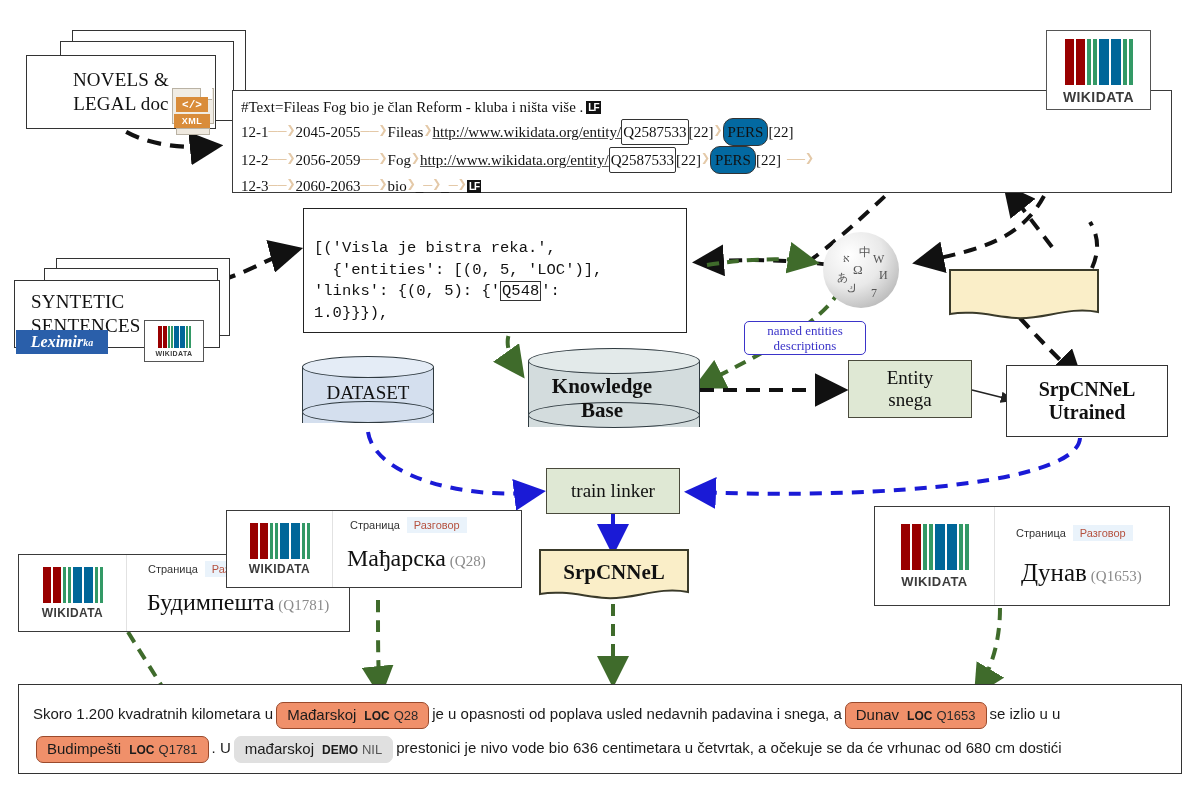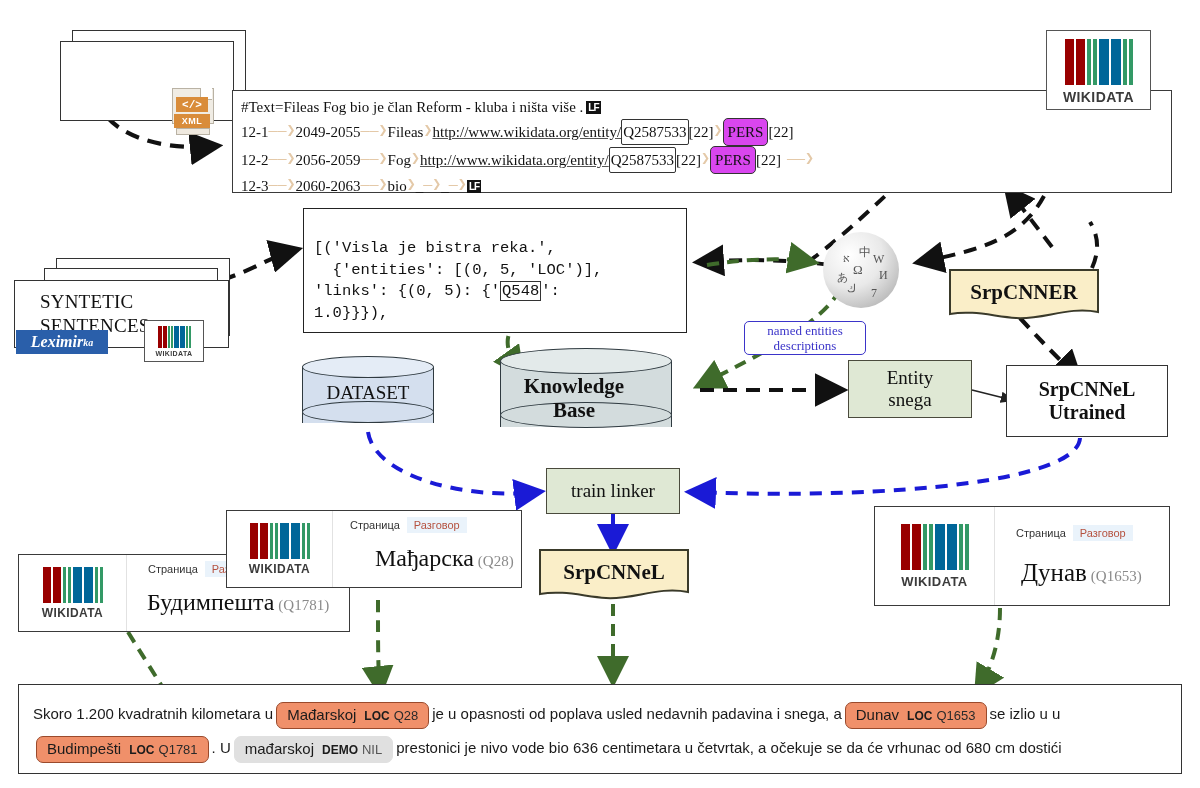--- a/index.html
+++ b/index.html
@@ -43,22 +43,22 @@
       font-family:"Liberation Mono", monospace;}
   .conll-row{white-space:nowrap;display:flex;align-items:center;}
   .cm{font-family:Liberation Serif, serif;}
   .lfbox{display:inline-block;background:#111;color:#fff;font-family:"Liberation Sans",sans-serif;
       font-size:10px;font-weight:bold;padding:0 2px;line-height:13px;letter-spacing:-1px;
       vertical-align:middle;}
   .arrowdash{display:inline-block;color:#e4c9a8;font-family:"Liberation Mono",monospace;}
   .ulink{text-decoration:underline;text-decoration-color:#555;}
   .hlbox{display:inline-block;border:1.4px solid #333;border-radius:2px;padding:0 1px;
       background:#fff;}
-  .persbox{display:inline-block;border:1.6px solid #333;border-radius:5px;padding:1px 4px;
-      background:#d946ef;}
+  .persbox{display:inline-block;border:1.6px solid #333;border-radius:10px;padding:1px 4px;
+      background:#0369a1;}
 
   
   #pytuple{border:1.6px solid #222;background:#fff;box-sizing:border-box;
       font-family:"Liberation Mono",monospace;font-size:15.5px;line-height:1.38;
       padding:8px 10px;white-space:pre;}
   #pytuple .qbox{border:1.4px solid #333;padding:0 1px;}
 
   
   .cyl{position:absolute;}
   .cyl .body{position:absolute;left:0;box-sizing:border-box;border-left:1.6px solid #2f3a40;
@@ -174,33 +174,37 @@
   <path d="M128,632 C150,668 172,700 186,730" stroke="#3f6b2b" stroke-width="4" stroke-dasharray="12,8" fill="none" marker-end="url(#ar-green)"></path>
 
   <path d="M378,600 C378,650 378,670 380,690" stroke="#3f6b2b" stroke-width="4" stroke-dasharray="12,8" fill="none" marker-end="url(#ar-green)"></path>
 
   <path d="M1000,608 C1000,645 990,670 978,690" stroke="#3f6b2b" stroke-width="4" stroke-dasharray="12,8" fill="none" marker-end="url(#ar-green)"></path>
 </svg>
 
 <div class="docstack" style="left:22px;top:30px;width:230px;height:110px;">
   <div class="sheet" style="left:50px;top:0;width:172px;height:78px;"></div>
   <div class="sheet" style="left:38px;top:11px;width:172px;height:78px;"></div>
+  <div class="front" style="left:4px;top:25px;width:188px;height:72px;">
+    <div class="ln">NOVELS &amp;</div>
+    <div class="ln">LEGAL doc</div>
+  </div>
   <div class="xmlicon" style="left:150px;top:58px;">
     <div class="page"></div>
       <div class="fold"></div>
     <div class="code">&lt;/&gt;</div>
     <div class="tag">XML</div>
     <div class="base"></div>
   </div>
 </div>
 
 <div class="docstack" style="left:14px;top:258px;width:230px;height:110px;">
   <div class="sheet" style="left:42px;top:0;width:172px;height:76px;"></div>
   <div class="sheet" style="left:30px;top:10px;width:172px;height:76px;"></div>
-  <div class="front" style="left:0px;top:22px;width:188px;height:66px;align-items:flex-start;padding-left:25px;">
+  <div class="front" style="left:0px;top:22px;width:188px;height:66px;align-items:flex-start;padding-left:16px;">
     <div class="ln">SYNTETIC</div>
     <div class="ln">SENTENCES</div>
   </div>
   <div class="leximir" style="left:2px;top:72px;width:92px;height:24px;font-size:16px;">
     <span>Leximir</span>
       <sup style="font-size:10px;">ka</sup>
   </div>
   <div class="wdlogo" style="position:absolute;left:130px;top:62px;width:60px;height:42px;border:1px solid #555;padding:3px 0;">
     <div class="wdbars">
       <i style="width:4px;height:22px;background:#990000;margin-right:1px"></i>
@@ -218,21 +222,21 @@
 
 <div class="abs" id="conll-panel" style="left:232px;top:90px;width:940px;height:103px;padding:5px 8px;">
   <div class="conll-row" style="font-size:15px;line-height:22px;">
     <span class="cm">#Text=Fileas Fog bio je član Reform - kluba i ništa više .</span>
     <span class="lfbox" style="margin-left:3px;">LF</span>
   </div>
 
   <div class="conll-row" style="font-size:15px;line-height:24px;">
     <span class="cm">12-1</span>
     <span class="arrowdash">——❯</span>
-    <span class="cm">2049-2055</span>
+    <span class="cm">2045-2055</span>
     <span class="arrowdash">——❯</span>
     <span class="cm">Fileas</span>
     <span class="arrowdash">❯</span>
     <span class="cm ulink">http://www.wikidata.org/entity/</span>
       <span class="cm hlbox">Q2587533</span>
       <span class="cm">[22]</span>
     <span class="arrowdash">❯</span>
     <span class="cm persbox">PERS</span>
       <span class="cm">[22]</span>
   </div>
@@ -305,38 +309,37 @@
   <div>descriptions</div>
 </div>
 
 <div class="cyl" style="left:302px;top:356px;width:132px;height:78px;">
   <div class="body" style="top:11px;width:132px;height:56px;background:#d4dfee;"></div>
   <div class="bot" style="top:45px;width:132px;height:22px;background:#d4dfee;"></div>
   <div class="top" style="top:0px;width:132px;height:22px;background:#e4ecf6;"></div>
   <div class="lbl" style="top:26px;font-size:19px;">DATASET</div>
 </div>
 
-<div class="cyl" style="left:500px;top:348px;width:148px;height:92px;">
+<div class="cyl" style="left:528px;top:348px;width:148px;height:92px;">
   <div class="body" style="top:13px;width:172px;height:66px;background:#d3dcdd;"></div>
   <div class="bot" style="top:54px;width:172px;height:26px;background:#d3dcdd;"></div>
   <div class="top" style="top:0px;width:172px;height:26px;background:#e3eaea;"></div>
   <div class="lbl" style="top:26px;font-size:21px;font-weight:bold;">Knowledge</div>
   <div class="lbl" style="top:50px;font-size:21px;font-weight:bold;">Base</div>
 </div>
 
 <div class="pbox greenbox" style="left:848px;top:360px;width:124px;height:58px;flex-direction:column;">
   <div style="font-size:19px;">Entity</div>
   <div style="font-size:19px;">snega</div>
 </div>
 
 <div class="wave" style="left:948px;top:268px;width:152px;height:56px;">
   <svg width="152" height="56" viewBox="0 0 152 56">
     <path d="M2,2 L150,2 L150,44 C120,38 95,52 68,50 C44,48 24,42 2,46 Z" fill="#faeec8" stroke="#3a3a2a" stroke-width="2"></path>
   </svg>
-  <div class="txt" style="top:12px;font-size:21px;">SrpCNNER</div>
 </div>
 
 <div class="pbox" style="left:1006px;top:365px;width:162px;height:72px;flex-direction:column;">
   <div style="font-size:20px;font-weight:bold;">SrpCNNeL</div>
   <div style="font-size:20px;font-weight:bold;">Utrained</div>
 </div>
 
 <div class="pbox greenbox" style="left:546px;top:468px;width:134px;height:46px;">
   <span style="font-size:19px;">train linker</span>
 </div>
@@ -390,21 +393,21 @@
         <i style="width:3px;height:36px;background:#339966;"></i>
       </div>
       <div class="wdtext" style="font-size:12px;margin-top:3px;">WIKIDATA</div>
     </div>
   </div>
   <div class="content">
     <div class="tabs" style="left:10px;top:6px;font-size:11px;">
       <span class="t1">Страница</span>
       <span class="t2">Разговор</span>
     </div>
-    <div class="title" style="left:14px;top:34px;margin-left:28px;">
+    <div class="title" style="left:14px;top:34px;">
       <span style="font-size:24px;">Мађарска</span>
       <span class="qid" style="font-size:15px;">(Q28)</span>
     </div>
   </div>
 </div>
 
 <div class="wdcard" style="left:874px;top:506px;width:296px;height:100px;">
   <div class="logopane" style="width:120px;">
     <div class="wdlogo" style="width:110px;">
       <div class="wdbars">

